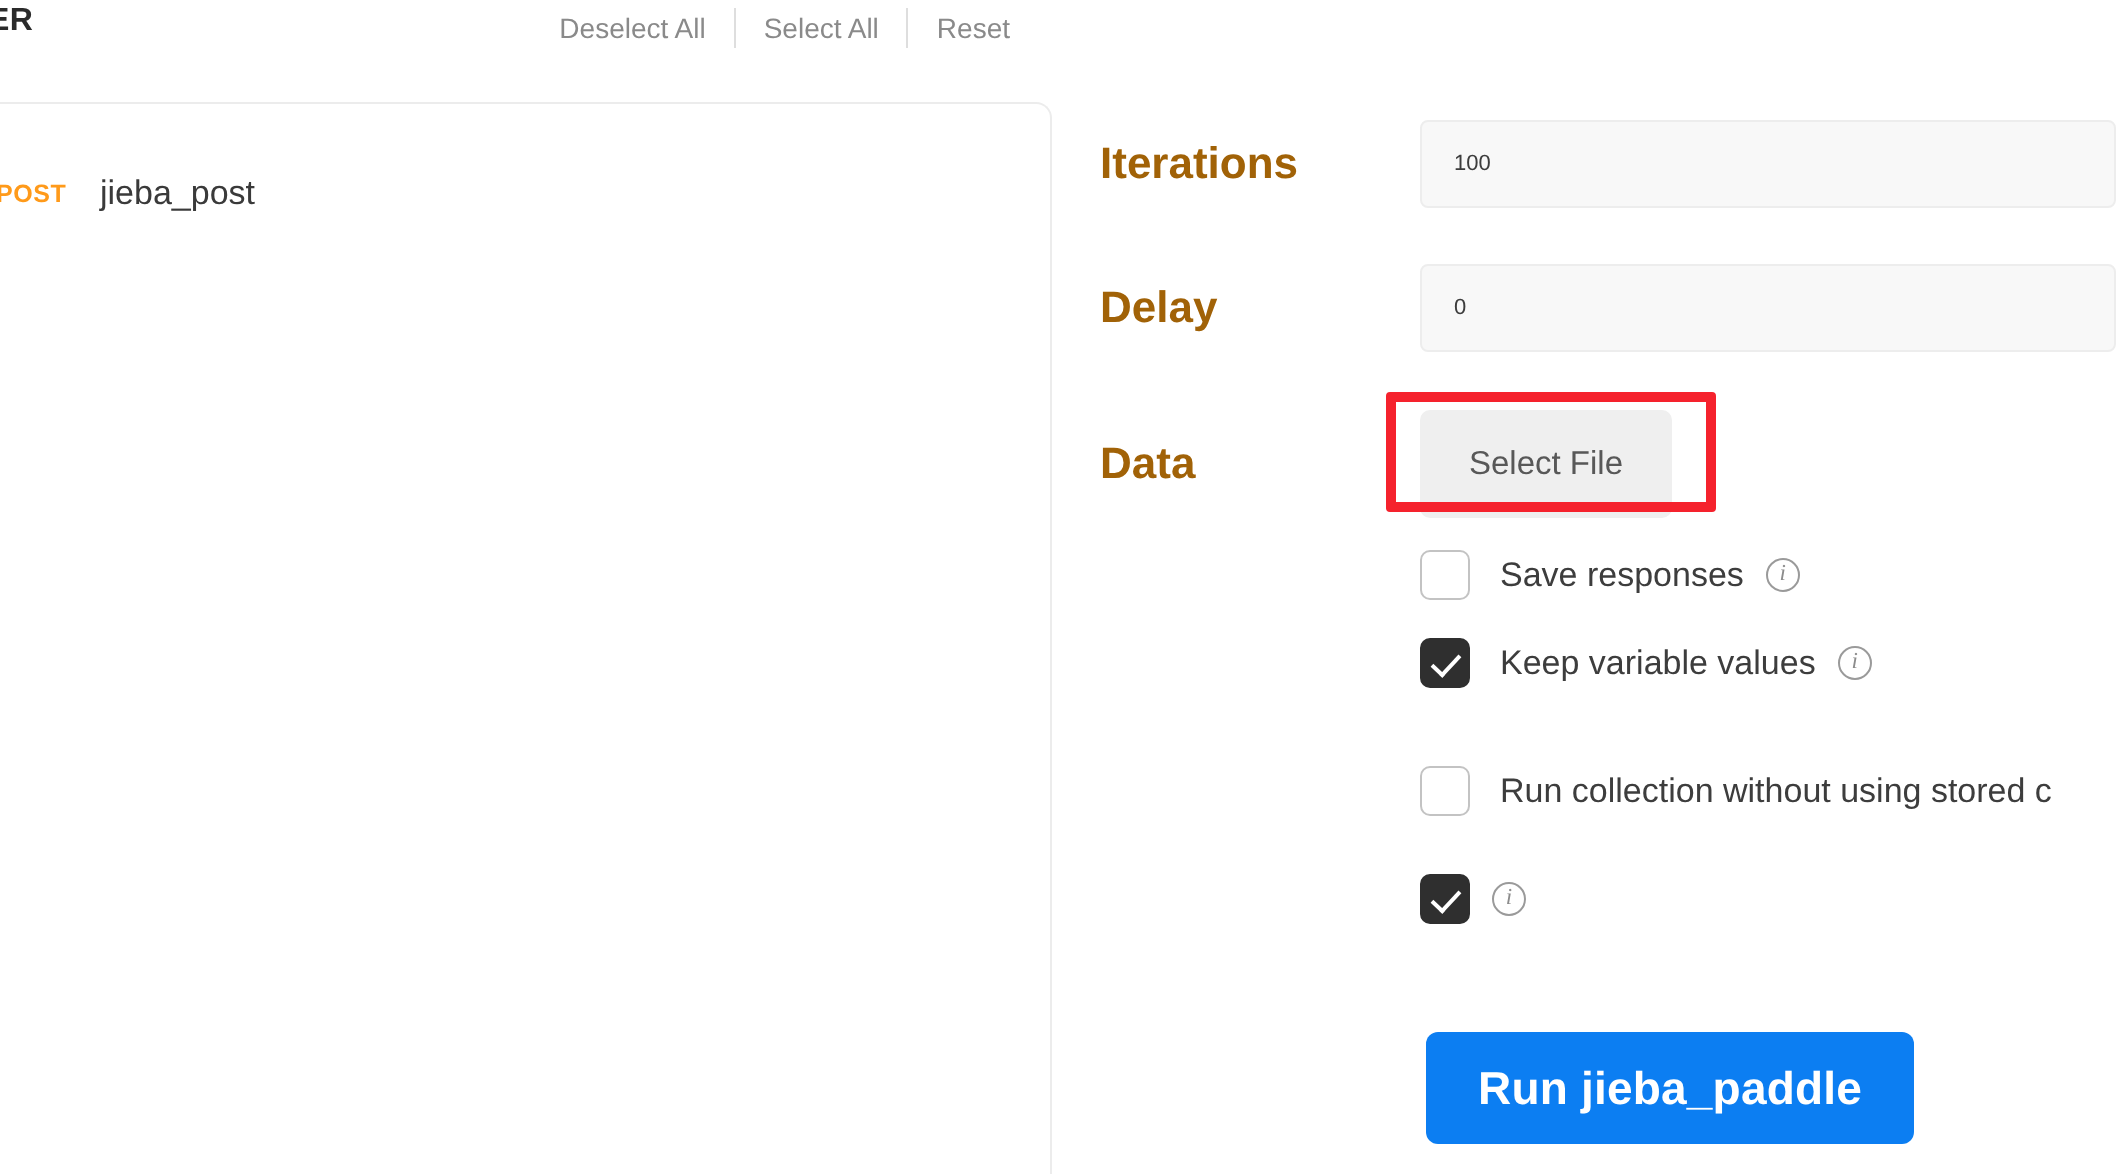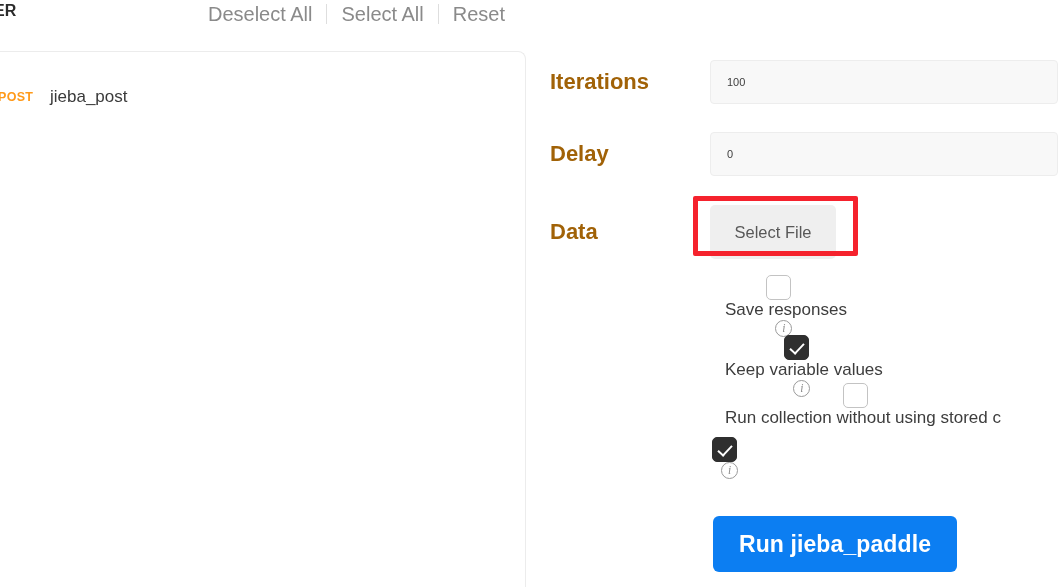--- a/index.html
+++ b/index.html
@@ -45,21 +45,21 @@
   .toolbar-actions {
     position: absolute;
     right: 6px;
     top: 1px;
     display: flex;
     align-items: center;
     height: 26px;
   }
 
   .toolbar-link {
-    font-size: 20px;
+    font-size: 14px;
     color: #8a8a8a;
     padding: 0 14px;
     line-height: 26px;
     white-space: nowrap;
     cursor: pointer;
   }
 
   .toolbar-divider {
     width: 1px;
     height: 20px;
@@ -176,21 +176,20 @@
     padding: 0 18px;
   }
 
   
   .check-row {
     position: absolute;
     left: 184px;
     display: flex;
     align-items: center;
     white-space: nowrap;
-    flex-direction: column;
   }
 
   .checkbox {
     width: 25px;
     height: 25px;
     flex: 0 0 25px;
     border-radius: 5px;
     border: 1.6px solid #c3c3c3;
     background: #ffffff;
     position: relative;
@@ -304,21 +303,21 @@
       <span class="field-label">Data</span>
       <button class="select-file-btn">Select File</button>
     </div>
 
     <div class="check-row" style="top:275px;">
       <span class="checkbox"></span>
       <span class="check-label">Save responses</span>
       <span class="info-icon"></span>
     </div>
 
-    <div class="check-row" style="top:335px;justify-content:space-between;">
+    <div class="check-row" style="top:319px;justify-content:space-between;">
       <span class="checkbox checked"></span>
       <span class="check-label">Keep variable values</span>
       <span class="info-icon"></span>
     </div>
 
     <div class="check-row" style="top:383px;">
       <span class="checkbox"></span>
       <span class="check-label">Run collection without using stored c</span>
     </div>
 

